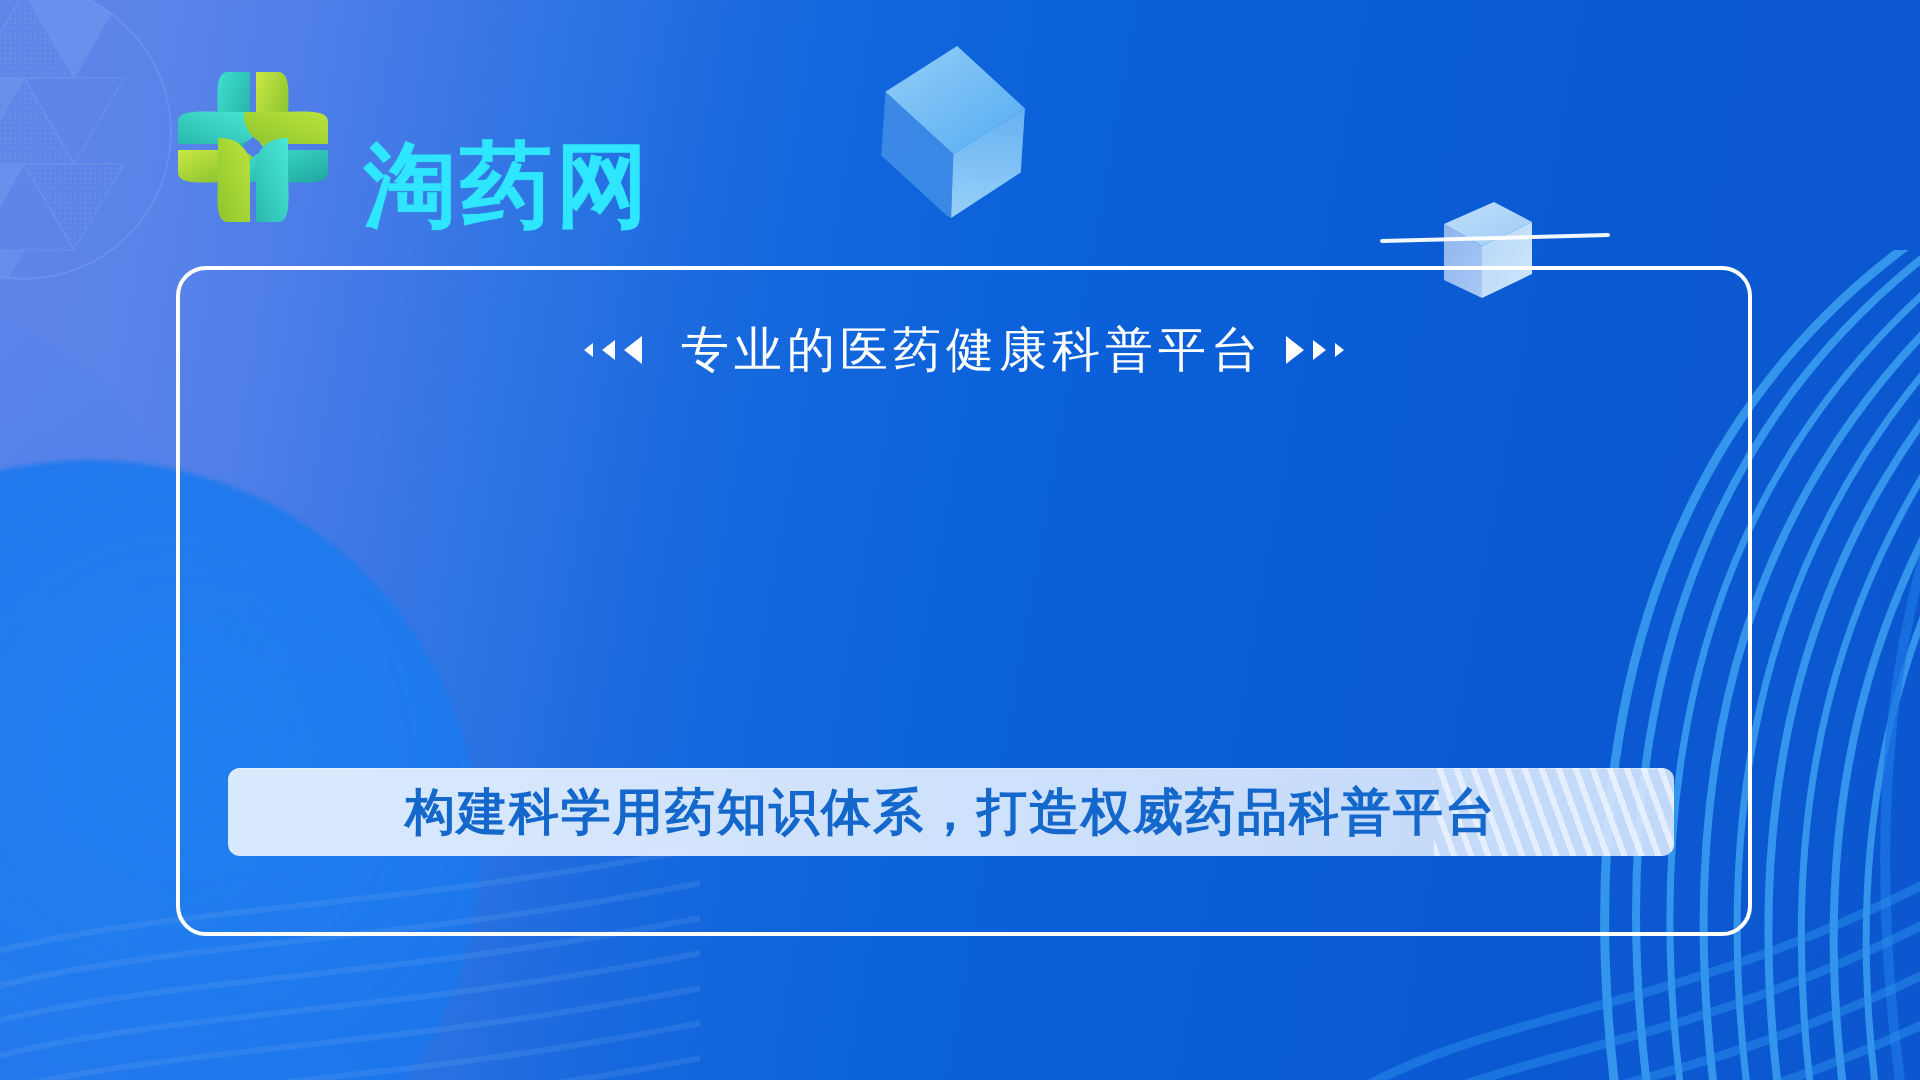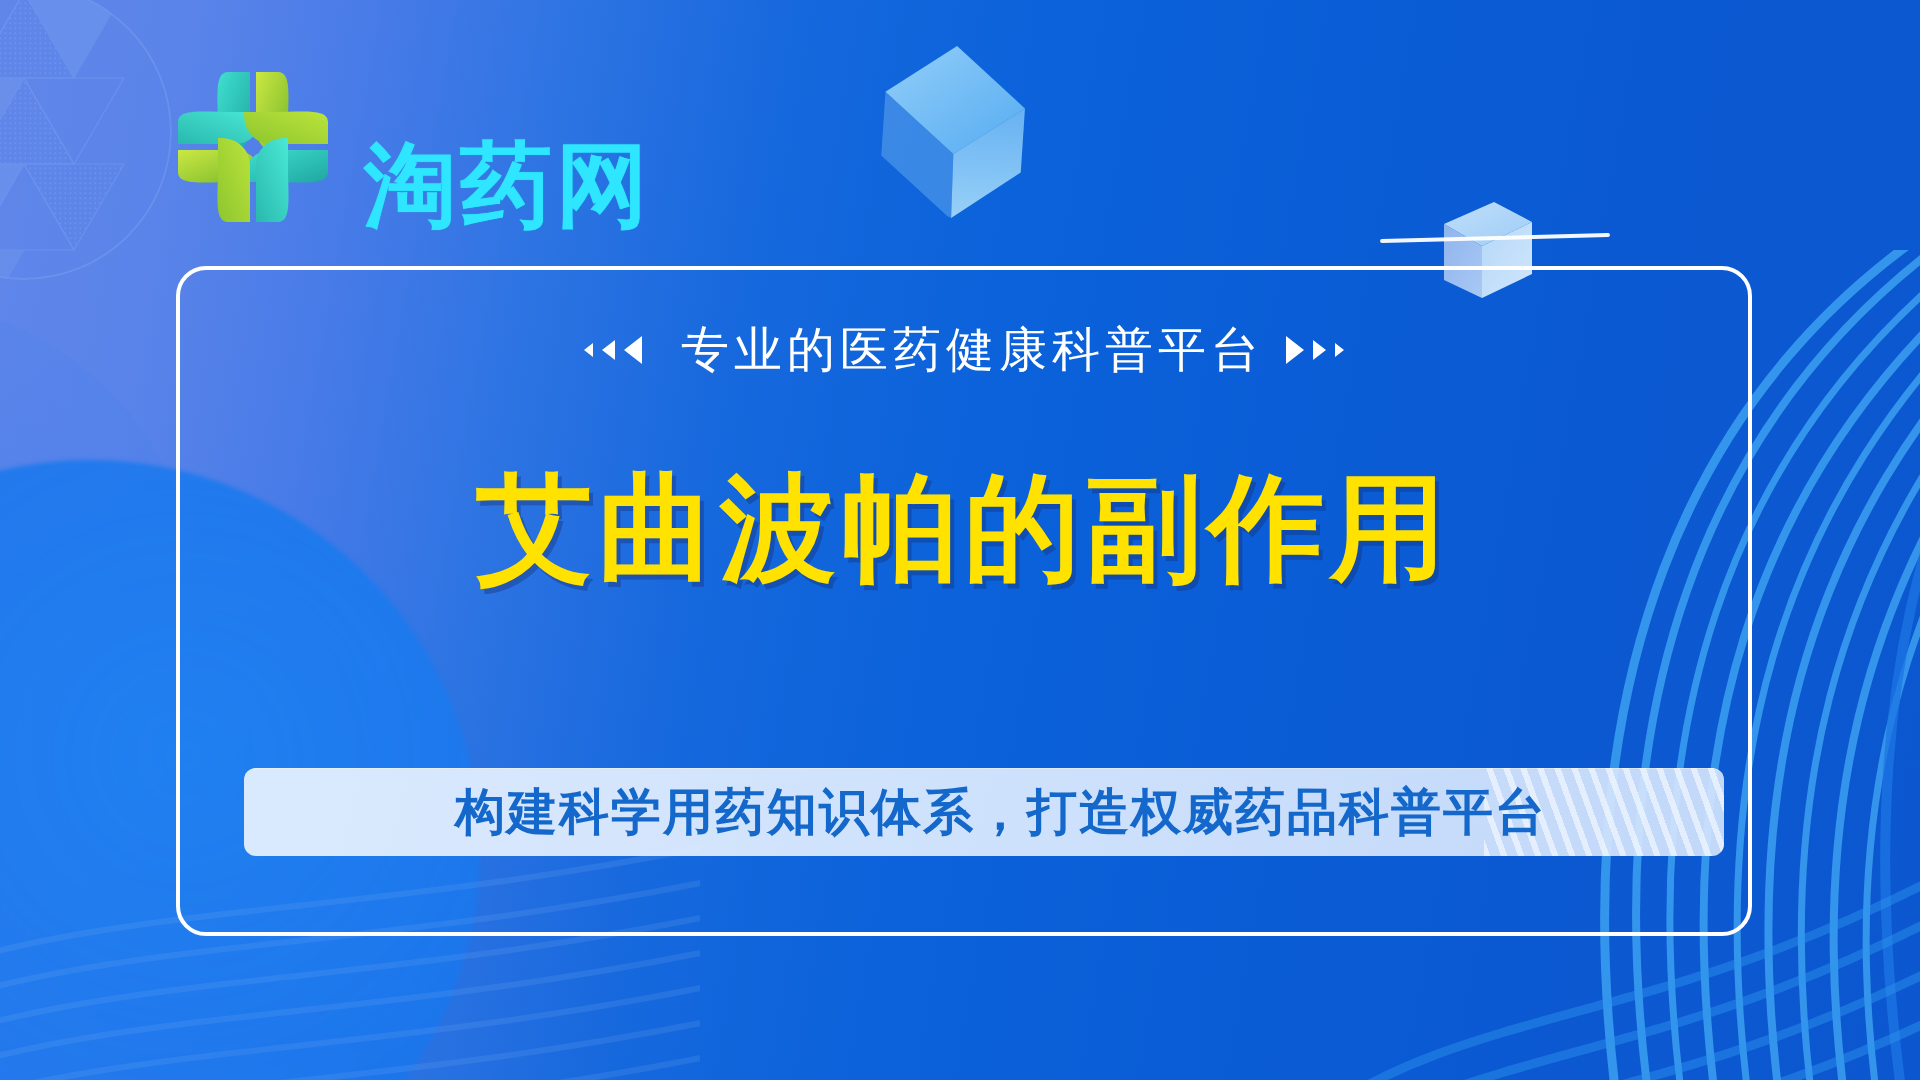--- a/index.html
+++ b/index.html
@@ -98,27 +98,26 @@
     position:absolute;left:0;right:0;top:200px;text-align:center;
     color:#FFE200;
     font-size:116px;font-weight:700;letter-spacing:6px;line-height:1;
     font-family:"DejaVu Sans","Liberation Sans",sans-serif;
     text-shadow:4px 5px 0 rgba(23,46,110,.38);
     white-space:nowrap;
   }
 
   
   .pill{
-    position:absolute;left:244px;top:768px;width:1446px;height:88px;
+    position:absolute;left:228px;top:768px;width:1446px;height:88px;
     border-radius:12px;
     background:linear-gradient(105deg, rgba(232,242,255,.93) 0%, rgba(222,236,255,.92) 55%, rgba(214,230,253,.90) 100%);
     display:flex;align-items:center;justify-content:center;
     overflow:hidden;
     box-shadow:0 1px 0 rgba(255,255,255,.35) inset;
-    padding-left:34px;
   }
   .pill::after{
     content:"";position:absolute;right:0;top:0;width:240px;height:100%;
     background:repeating-linear-gradient(70deg, rgba(255,255,255,.55) 0 6px, rgba(210,228,252,.0) 6px 16px);
     pointer-events:none;
   }
   .pill-text{
     position:relative;z-index:2;
     color:#1468CB;font-size:50px;font-weight:700;letter-spacing:2px;
     font-family:"DejaVu Sans","Liberation Sans",sans-serif;
@@ -287,20 +286,19 @@
         <i class="tri tri-l a3"></i>
       </span>
       <span class="eyebrow-text">专业的医药健康科普平台</span>
       <span class="arrows-right">
         <i class="tri tri-r b1"></i>
         <i class="tri tri-r b2"></i>
         <i class="tri tri-r b3"></i>
       </span>
     </div>
 
-    <div class="title">艾曲波帕的副作用</div>
   </div>
 
   <div class="pill">
     <span class="pill-text">构建科学用药知识体系，打造权威药品科普平台</span>
   </div>
 
 </div>
 
 </body></html>

